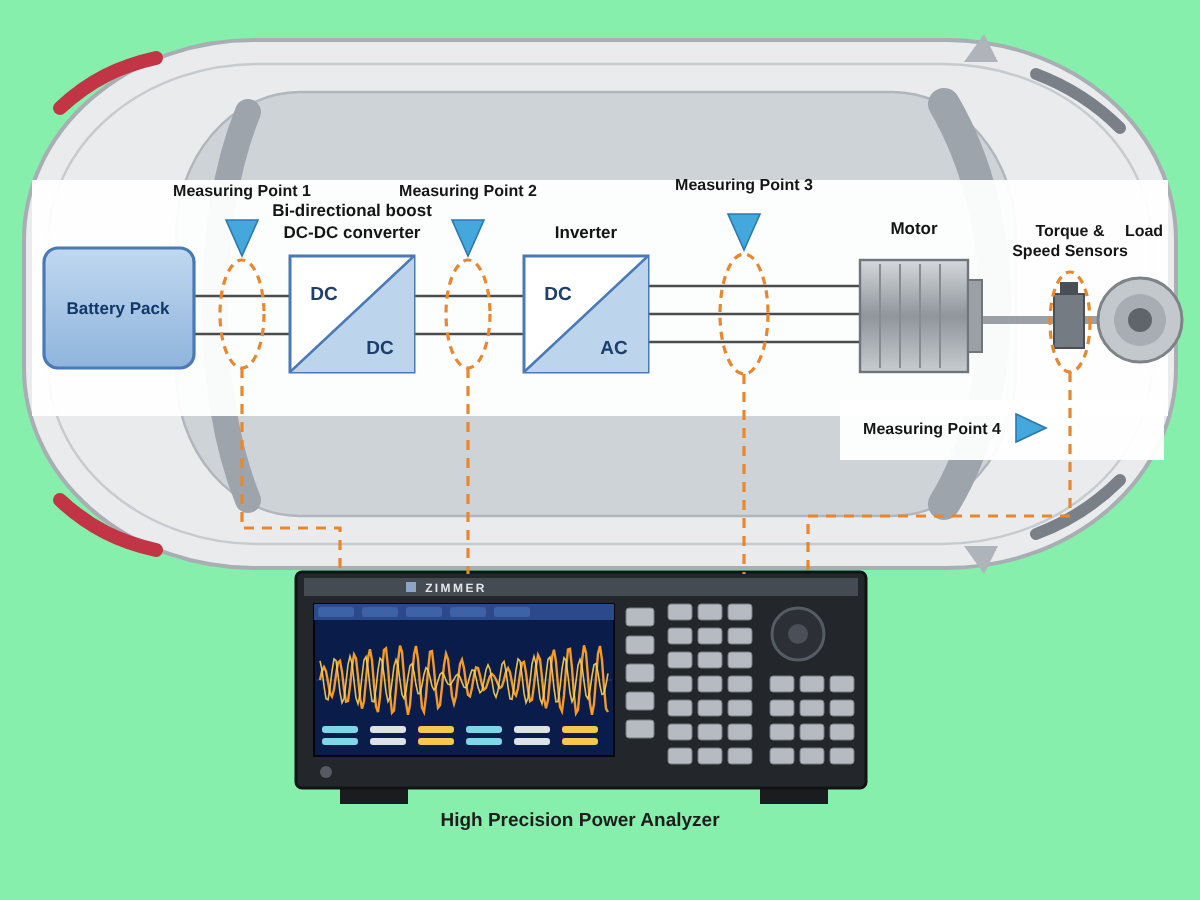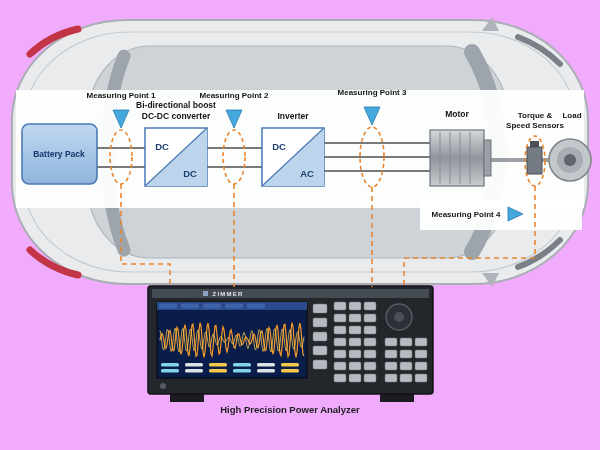--- a/index.html
+++ b/index.html
@@ -1,16 +1,16 @@
 <!DOCTYPE html>
 <html><head>
 <meta charset="utf-8">
 <style>
   body{margin:0;background:#ffffff}
-  #wrap{position:relative;width:600px;height:450px;background:#f0abfc;overflow:hidden;font-family:"Liberation Sans",sans-serif}
+  #wrap{position:relative;width:600px;height:450px;background:#86efac;overflow:hidden;font-family:"Liberation Sans",sans-serif}
   text{font-family:"Liberation Sans",sans-serif}
   .lbl{font-weight:bold;font-size:8px;fill:#151515}
   .boxlbl{font-weight:bold;font-size:8.5px;fill:#151515}
   .cell{font-weight:bold;font-size:9.5px;fill:#1c3f6e}
   .batt{font-weight:bold;font-size:8.5px;fill:#12386a}
   .brand{font-size:6px;fill:#e2e6ea;letter-spacing:1.2px;font-weight:bold}
   .caption{font-weight:bold;font-size:9.5px;fill:#1d1d1d}
   .btn{fill:#b6bbc1;stroke:#777c82;stroke-width:.5}
   .wire{stroke:#4c4c4c;stroke-width:1.3}
   .dash{stroke:#E8872E;stroke-width:1.6;fill:none;stroke-dasharray:5 4}

